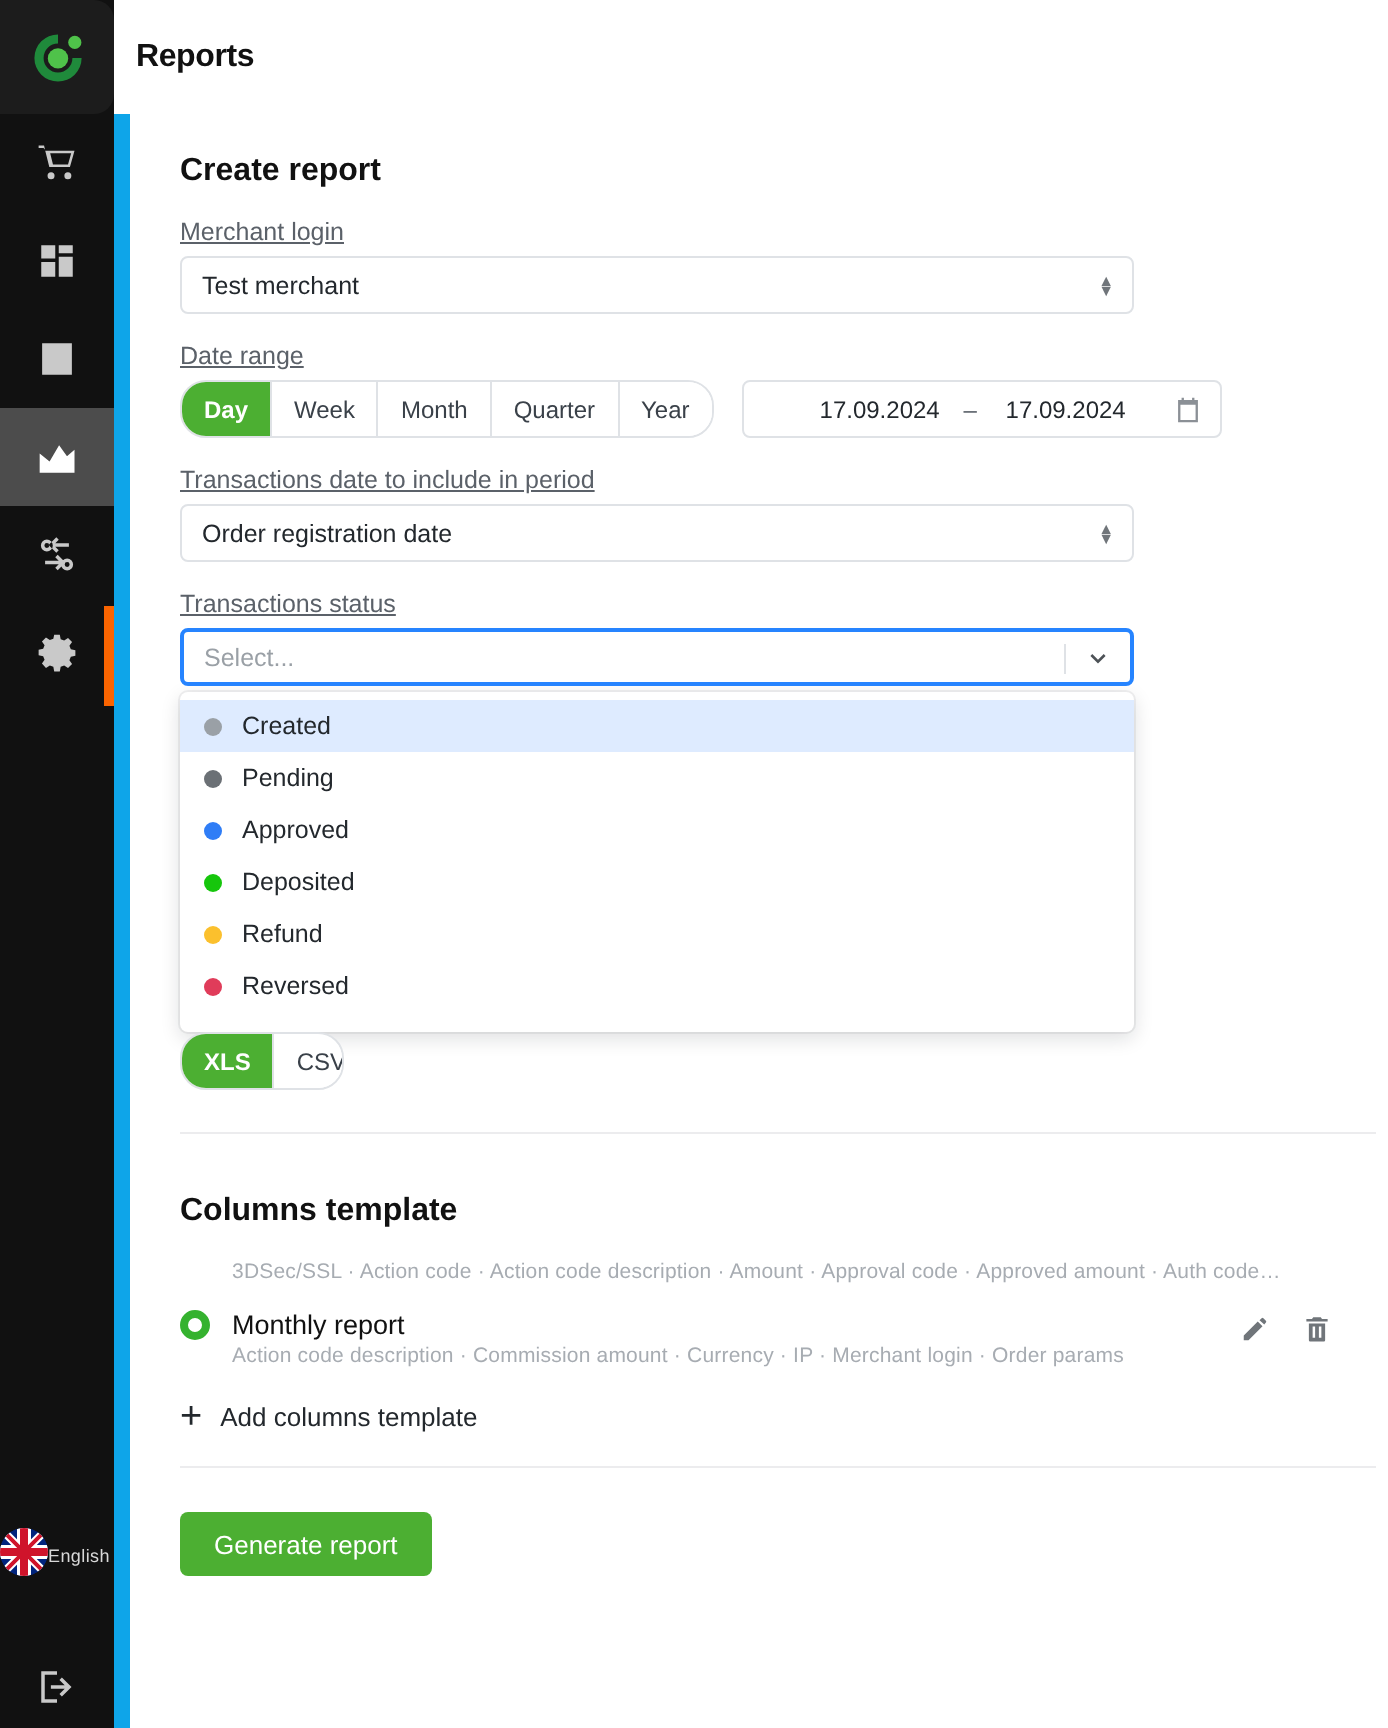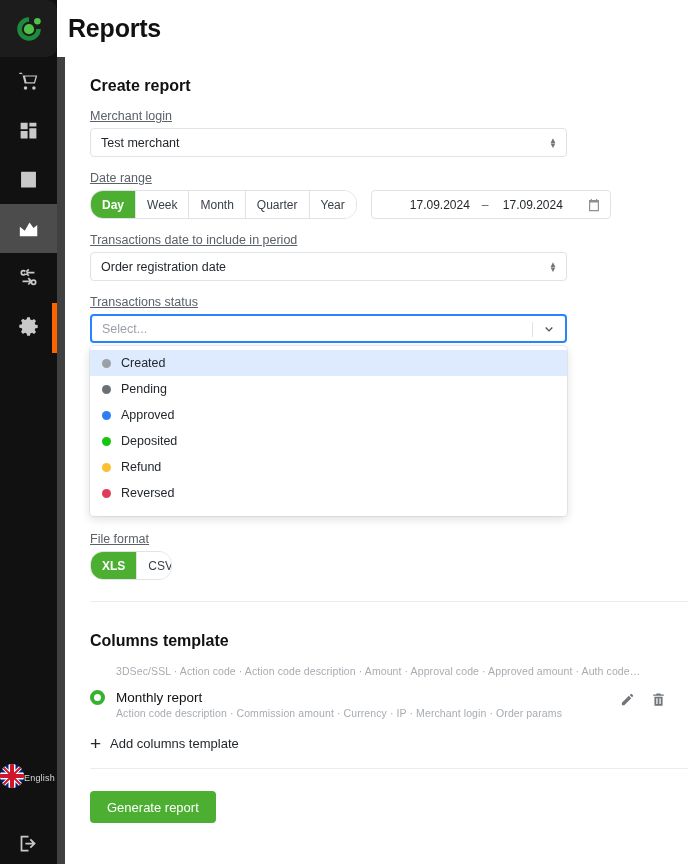--- a/index.html
+++ b/index.html
@@ -54,28 +54,28 @@
     display: flex; align-items: center; justify-content: center;
   }
 
   
   #header {
     position: absolute; left: 57px; top: 0; right: 0; height: 57px;
     background: #ffffff;
     display: flex; align-items: center;
   }
   #page-title {
-    margin-left: 11px; font-size: 25px; font-weight: bold; color: #111111;
+    margin-left: 11px; font-size: 16px; font-weight: bold; color: #111111;
     letter-spacing: -0.2px;
   }
 
   
   #content {
     position: absolute; left: 57px; top: 57px; right: 0; bottom: 0;
-    background: #404040;
+    background: #0ea5e9;
     padding-left: 8px;
   }
   #card {
     background: #ffffff; height: 100%;
     padding: 20px 14px 0 25px;
     position: relative;
   }
   h2.section {
     margin: 0; font-size: 16px; font-weight: bold; color: #111111;
   }
@@ -332,21 +332,20 @@
         <span class="dot" style="background:#fbc02d"></span>
         <span>Refund</span>
       </div>
       <div class="opt">
         <span class="dot" style="background:#e03c5a"></span>
         <span>Reversed</span>
       </div>
     </div>
 
     
-    <div class="field-label" id="fileformat-label">File format</div>
     <div class="seg-group" id="format-group">
       <div class="seg on">XLS</div>
       <div class="seg">CSV</div>
     </div>
 
     <div class="divider" style="margin-top:21px"></div>
 
     
     <h2 class="section" style="margin-top:30px">Columns template</h2>
 

